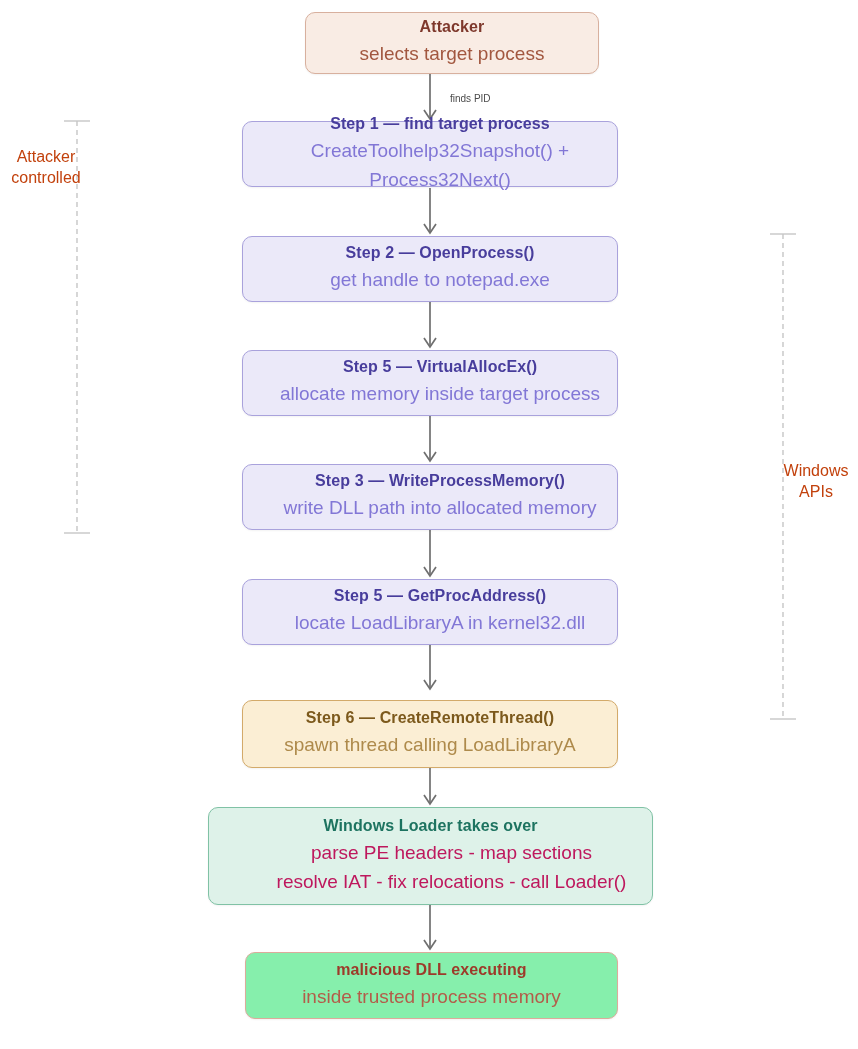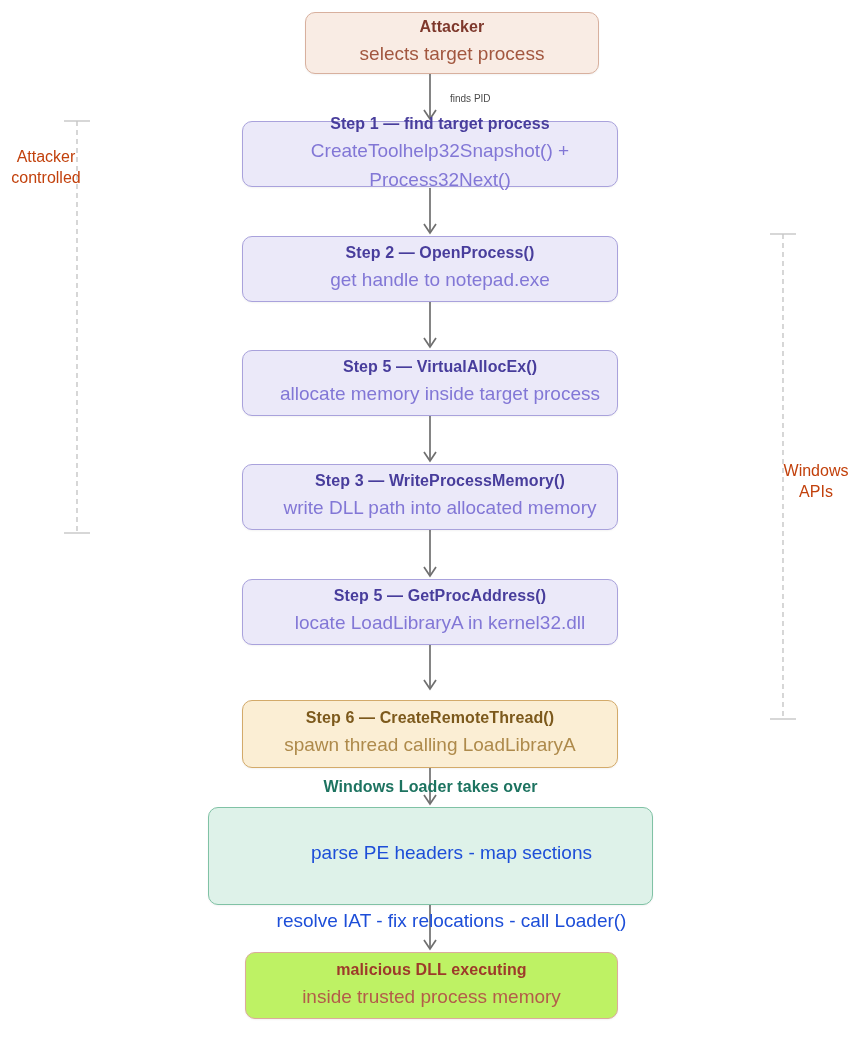--- a/index.html
+++ b/index.html
@@ -25,24 +25,24 @@
   
   .peach{background:#f9ece4;border-color:#d8b09e;}
   .peach .title{color:#7e382c;}
   .peach .sub{color:#a2573f;}
   .purple{background:#ebe9f9;border-color:#a9a2dc;padding-left:20px;}
   .purple .title{color:#483d9c;}
   .purple .sub{color:#8277d6;}
   .orange{background:#fbeed4;border-color:#d3aa6a;}
   .orange .title{color:#7c591c;}
   .orange .sub{color:#ae8a4b;}
-  .green{background:#def2e9;border-color:#80c2a5;gap:39px;}
+  .green{background:#def2e9;border-color:#80c2a5;}
   .green .title{color:#1d7360;}
-  .green .sub{color:#1d4ed8;padding-left:42px;}
-  .red{background:#bef264;border-color:#dcab9b;}
+  .green .sub{color:#be185d;padding-left:42px;}
+  .red{background:#86efac;border-color:#dcab9b;}
   .red .title{color:#9d3a2a;}
   .red .sub{color:#b35c49;}
   .float-label{
     position:absolute;
     font-size:10px;color:#4a4a4a;line-height:1.3;
   }
   .bracket-label{
     position:absolute;
     font-size:16px;color:#c2410c;line-height:1.3;text-align:center;
   }

